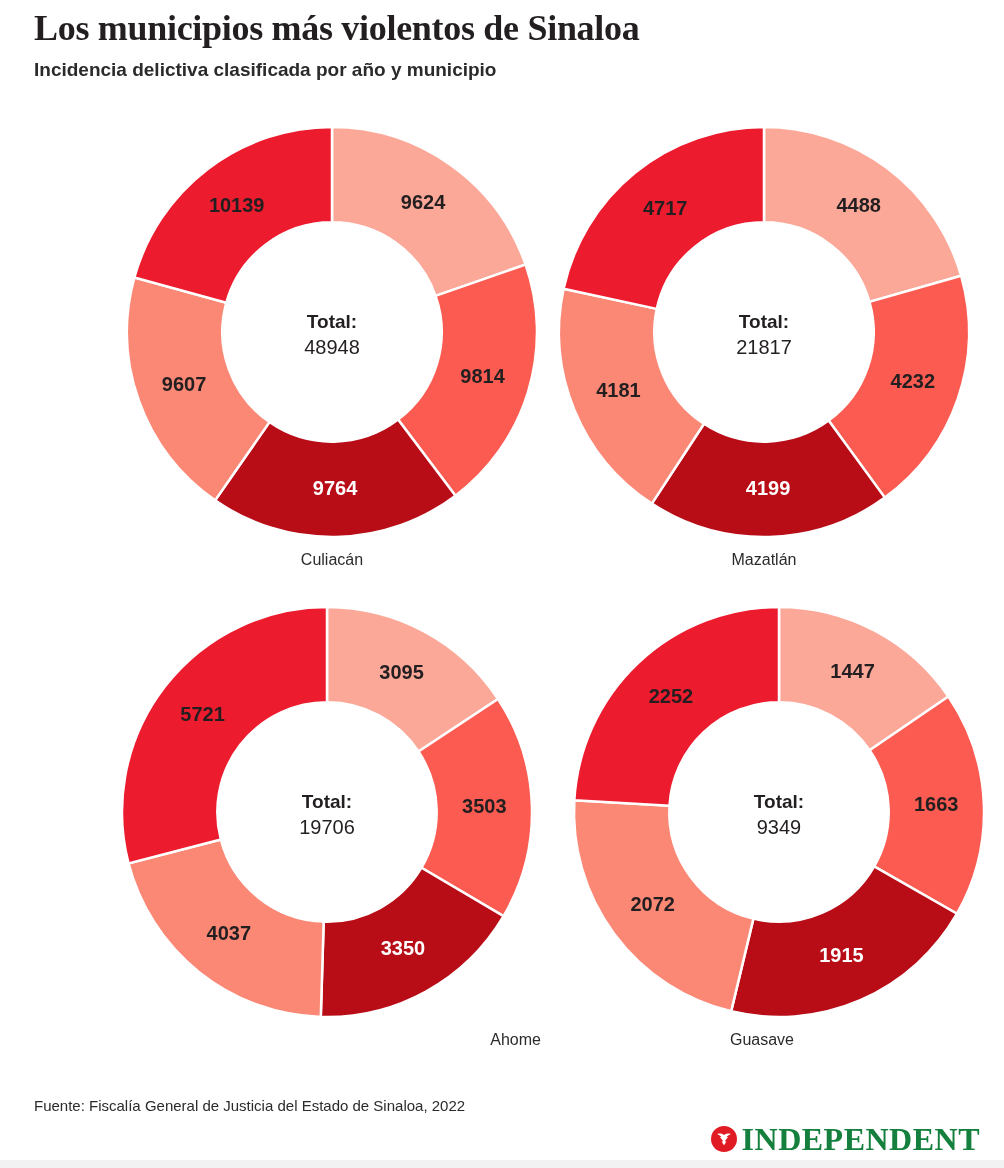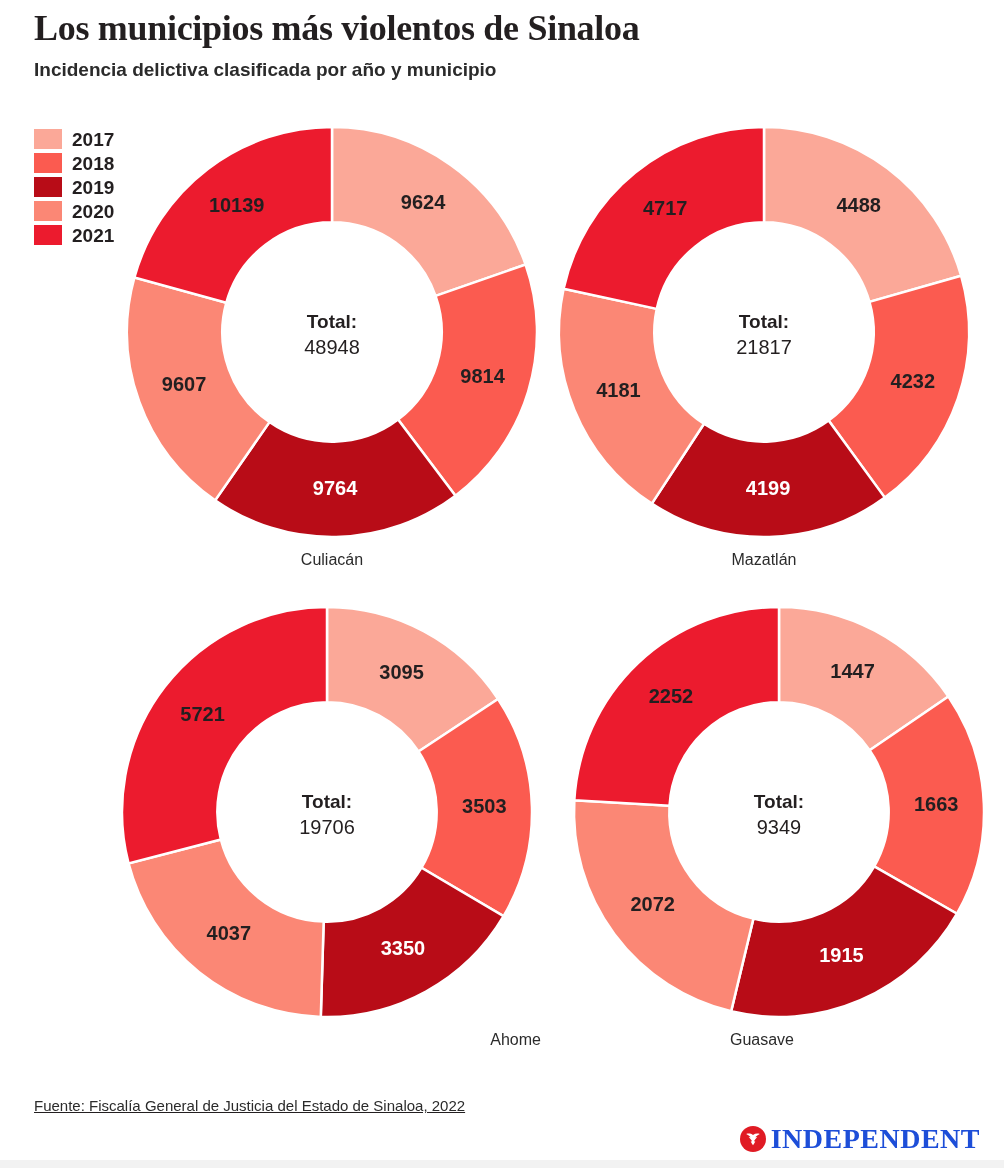--- a/index.html
+++ b/index.html
@@ -65,74 +65,52 @@
     font-size:19px;font-weight:bold;fill:#231f20;
     text-anchor:middle;
   }
   .center-total-val{
     font-family:"Liberation Sans", sans-serif;
     font-size:20px;font-weight:400;fill:#231f20;
     text-anchor:middle;
   }
 
   
-  .footer{position:absolute;left:34px;top:1098px;width:940px;text-decoration:underline;}
+  .footer{position:absolute;left:34px;top:1098px;width:940px;}
   .source{font-size:15px;color:#2b2b2b;line-height:1;}
   .logo{
     position:absolute;right:24px;top:1122px;
     display:flex;align-items:center;height:34px;
   }
   .logo-mark{
     width:26px;height:26px;border-radius:50%;
     background:#e01b24;
     display:flex;align-items:center;justify-content:center;
     margin-right:5px;flex:0 0 auto;
   }
   .logo-word{
     font-family:"Liberation Serif", serif;
     font-weight:bold;
-    font-size:28px;
+    font-size:32px;
     letter-spacing:0.5px;
-    color:#1d4ed8;
+    color:#15803d;
     line-height:1;
   }
   .hr-top{position:absolute;left:0;top:1160px;width:1004px;height:8px;background:#f2f2f2;}
 </style>
 </head>
 <body>
 
 <div class="page">
 
   <div class="header">
     <h1 class="title">Los municipios más violentos de Sinaloa</h1>
     <p class="subtitle">Incidencia delictiva clasificada por año y municipio</p>
   </div>
 
-  <div class="legend" id="legend">
-      <div class="legend-row">
-        <span class="swatch" style="background: rgb(251, 168, 152);"></span>
-        <span class="legend-label">2017</span>
-      </div>
-      <div class="legend-row">
-        <span class="swatch" style="background: rgb(251, 91, 80);"></span>
-        <span class="legend-label">2018</span>
-      </div>
-      <div class="legend-row">
-        <span class="swatch" style="background: rgb(184, 12, 23);"></span>
-        <span class="legend-label">2019</span>
-      </div>
-      <div class="legend-row">
-        <span class="swatch" style="background: rgb(251, 135, 117);"></span>
-        <span class="legend-label">2020</span>
-      </div>
-      <div class="legend-row">
-        <span class="swatch" style="background: rgb(236, 27, 46);"></span>
-        <span class="legend-label">2021</span>
-      </div>
-    </div>
 
   <div class="charts" id="charts">
       <div class="donut-wrap" style="left: 123px; top: 123px; width: 418px;">
         <svg class="donut-svg" width="418" height="418" viewBox="0 0 418 418">
           <path d="M 209 4 A 205 205 0 0 1 402.57603055958236 141.5217042835578
             L 312.5631763493766 172.8991117917034 A 109.67500000000001 109.67500000000001 0 0 0 209 99.32499999999999 Z" fill="#FBA898" stroke="#ffffff" stroke-width="2.5"></path>
           <path d="M 402.57603055958236 141.5217042835578 A 205 205 0 0 1 332.4820349585612 372.63736444496004
             L 275.06288870283026 296.5459899780536 A 109.67500000000001 109.67500000000001 0 0 0 312.5631763493766 172.8991117917034 Z" fill="#FB5B50" stroke="#ffffff" stroke-width="2.5"></path>
           <path d="M 332.4820349585612 372.63736444496004 A 205 205 0 0 1 92.0823856515196 377.3902356286136
             L 146.449076323563 299.0887760613083 A 109.67500000000001 109.67500000000001 0 0 0 275.06288870283026 296.5459899780536 Z" fill="#B80C17" stroke="#ffffff" stroke-width="2.5"></path>

